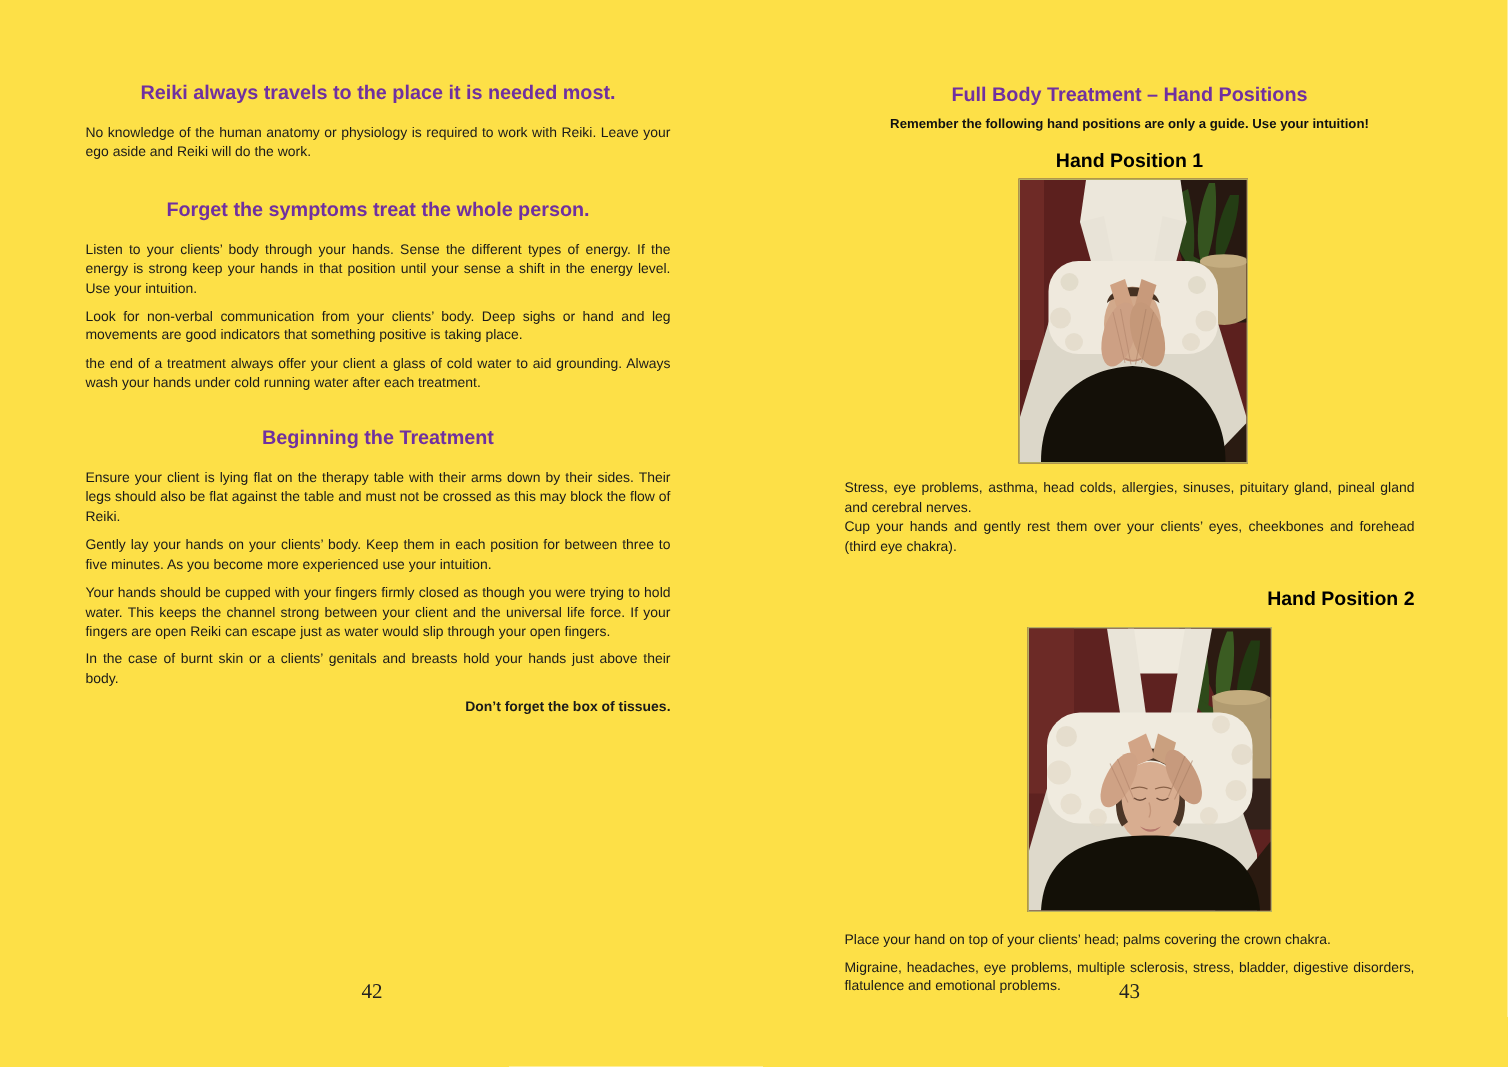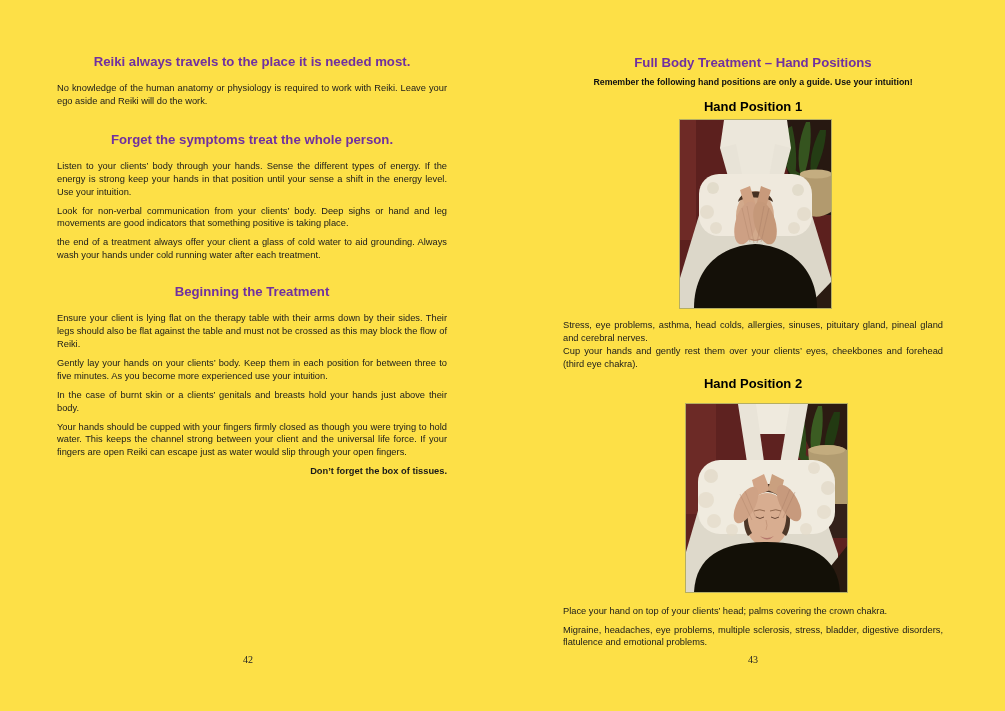--- a/index.html
+++ b/index.html
@@ -31,34 +31,34 @@
 
   .title { font-size:13.2px; line-height:15px; }
   .subtitle {
     margin:7px 0 0 0; font-size:8.8px; line-height:11px;
     font-weight:bold; text-align:center; color:#111;
   }
   .hp-heading {
     margin:11px 0 0 0; font-size:13px; line-height:15px;
     font-weight:bold; text-align:center; color:#000;
   }
-  .hp-heading.second { margin-top:5px; }
+  .hp-heading.second { margin-top:20px;text-align:right; }
 
   .photo { border:1px solid #b5ae62; background:#5c201e; }
   .photo svg { display:block; }
   .photo1 { width:151px; height:188px; margin:5px 0 0 116px; }
   .photo2 { width:161px; height:188px; margin:12px 0 0 122px; }
 
   .caption { margin-top:10px; }
   .caption p { margin:0; font-size:9.3px; line-height:12.9px; text-align:justify; }
   p.place { margin-top:12px; text-align:left; }
 
   .page-number {
     position:absolute; top:654px; text-align:center;
-    font-family:"Liberation Serif", serif; font-size:10px; color:#222;
+    font-family:"Liberation Serif", serif; font-size:14px; color:#222;
   }
   .page-left  .page-number { left:53px; width:390px; }
   .page-right .page-number { left:61px; width:380px;text-align:center; }
 </style>
 </head>
 <body>
 
 <div class="spread">
 
   <div class="page page-left">
@@ -67,22 +67,22 @@
       <p class="body first">No knowledge of the human anatomy or physiology is required to work with Reiki. Leave your ego aside and Reiki will do the work.</p>
 
       <h1 class="purple-heading mt24">Forget the symptoms treat the whole person.</h1>
       <p class="body first">Listen to your clients’ body through your hands. Sense the different types of energy. If the energy is strong keep your hands in that position until your sense a shift in the energy level. Use your intuition.</p>
       <p class="body">Look for non-verbal communication from your clients’ body. Deep sighs or hand and leg movements are good indicators that something positive is taking place.</p>
       <p class="body">the end of a treatment always offer your client a glass of cold water to aid grounding. Always wash your hands under cold running water after each treatment.</p>
 
       <h1 class="purple-heading mt22">Beginning the Treatment</h1>
       <p class="body first">Ensure your client is lying flat on the therapy table with their arms down by their sides. Their legs should also be flat against the table and must not be crossed as this may block the flow of Reiki.</p>
       <p class="body">Gently lay your hands on your clients’ body. Keep them in each position for between three to five minutes. As you become more experienced use your intuition.</p>
+      <p class="body">Your hands should be cupped with your fingers firmly closed as though you were trying to hold water. This keeps the channel strong between your client and the universal life force. If your fingers are open Reiki can escape just as water would slip through your open fingers.</p>
       <p class="body">In the case of burnt skin or a clients’ genitals and breasts hold your hands just above their body.</p>
-      <p class="body">Your hands should be cupped with your fingers firmly closed as though you were trying to hold water. This keeps the channel strong between your client and the universal life force. If your fingers are open Reiki can escape just as water would slip through your open fingers.</p>
       <p class="body bold-note">Don’t forget the box of tissues.</p>
     </div>
     <div class="page-number">42</div>
   </div>
 
   <div class="page page-right">
     <div class="content">
       <h1 class="purple-heading title">Full Body Treatment – Hand Positions</h1>
       <p class="subtitle">Remember the following hand positions are only a guide. Use your intuition!</p>
 

